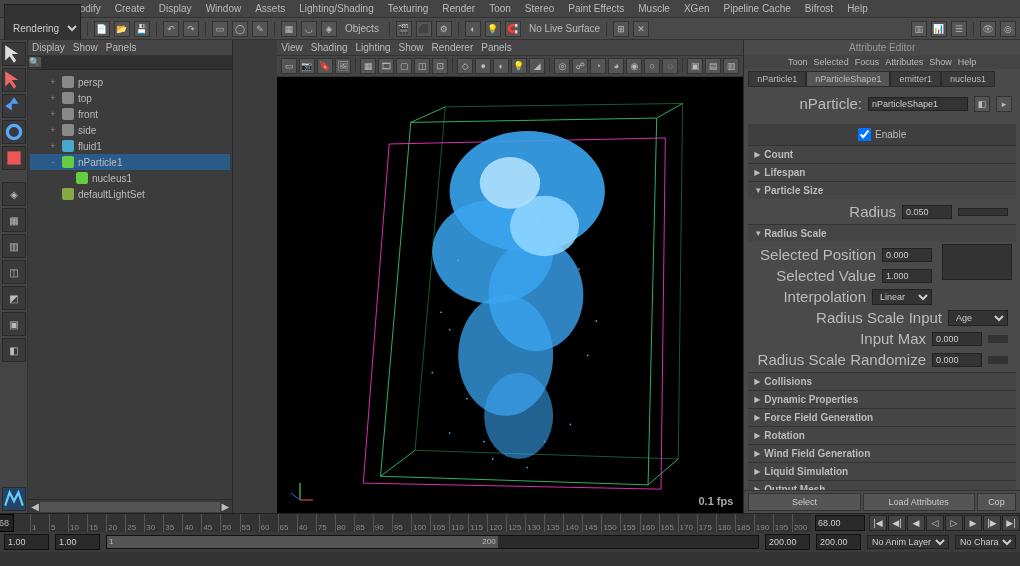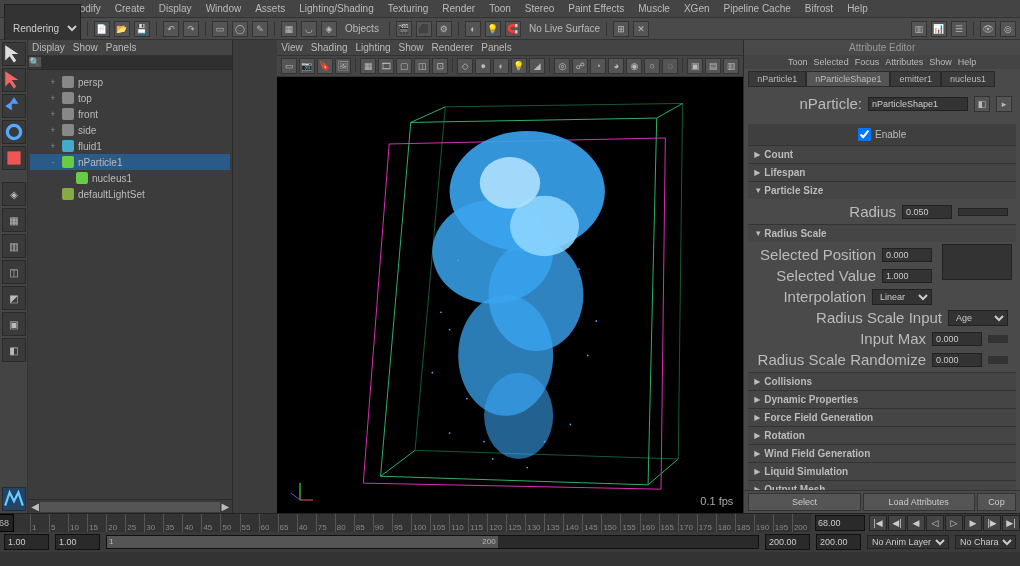--- a/index.html
+++ b/index.html
@@ -18,21 +18,21 @@
 .panel-menu span { cursor:pointer; }
 .outliner-tree { flex:1; padding:4px 2px; overflow:auto; }
 .tree-row { display:flex; align-items:center; height:16px; padding-left:4px; cursor:pointer; gap:4px; }
 .tree-row.sel { background:#2a5a8a; color:#fff; }
 .tree-row .exp { width:10px; text-align:center; font-size:9px; color:#888; }
 .tree-row .ico { width:12px; height:12px; display:inline-block; }
 .viewport-wrap { flex:1; display:flex; flex-direction:column; background:#3c3c3c;padding-left:44px; }
 .viewport-tools { display:flex; padding:2px 4px; gap:2px; background:#444; border-bottom:1px solid #333; flex-wrap:nowrap; overflow:hidden; }
 .viewport { flex:1; background:#000; position:relative; overflow:hidden; }
 .viewport svg { width:100%; height:100%; }
-.fps { position:absolute; bottom:6px; right:10px; color:#aaa; font-size:11px; font-weight:normal; }
+.fps { position:absolute; bottom:6px; right:10px; color:#aaa; font-size:11px; font-weight:bold; }
 .axis-gizmo { position:absolute; bottom:8px; left:8px; width:30px; height:30px; }
 .attr-panel { width:283px; background:#4a4a4a; display:flex; flex-direction:column; border-left:1px solid #2a2a2a; }
 .attr-menu { display:flex; padding:2px 4px; gap:6px; background:#444; justify-content:center; }
 .attr-menu span { cursor:pointer; font-size:9px; }
 .attr-title { text-align:center; padding:2px; font-size:10px; color:#999; }
 .tabs { display:flex; padding:2px 4px; gap:0; }
 .tab { padding:2px 8px; background:#3a3a3a; border:1px solid #2a2a2a; font-size:9px; cursor:pointer; }
 .tab.active { background:#555; }
 .attr-body { flex:1; overflow:auto; padding:4px; }
 .field-row { display:flex; align-items:center; justify-content:flex-end; gap:6px; padding:2px 4px; }

